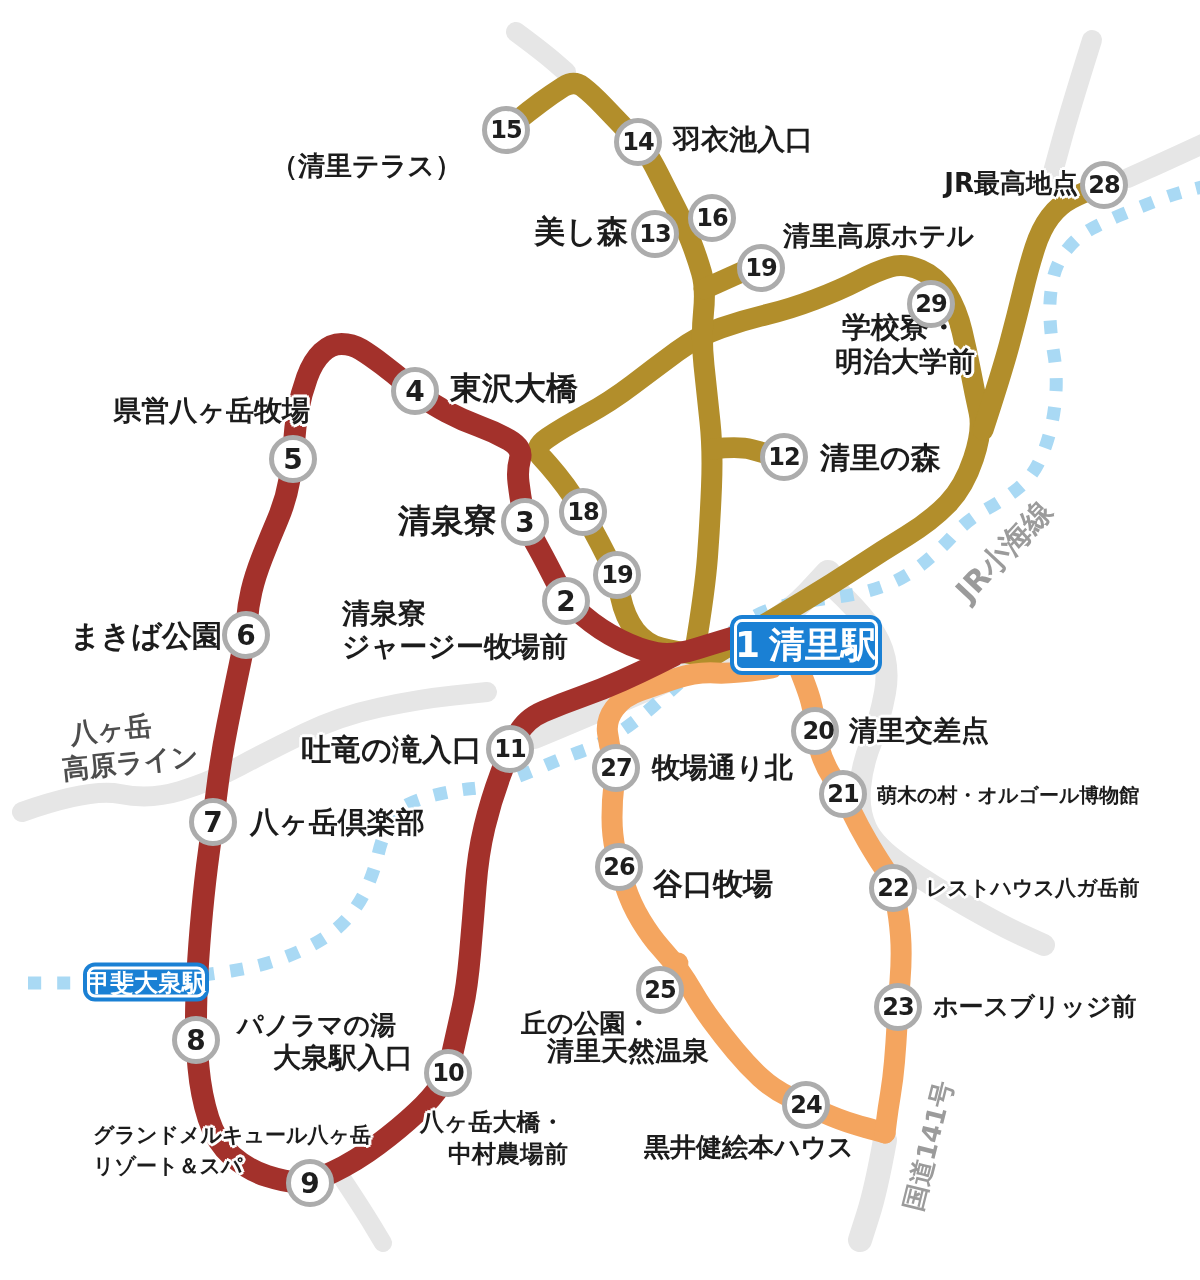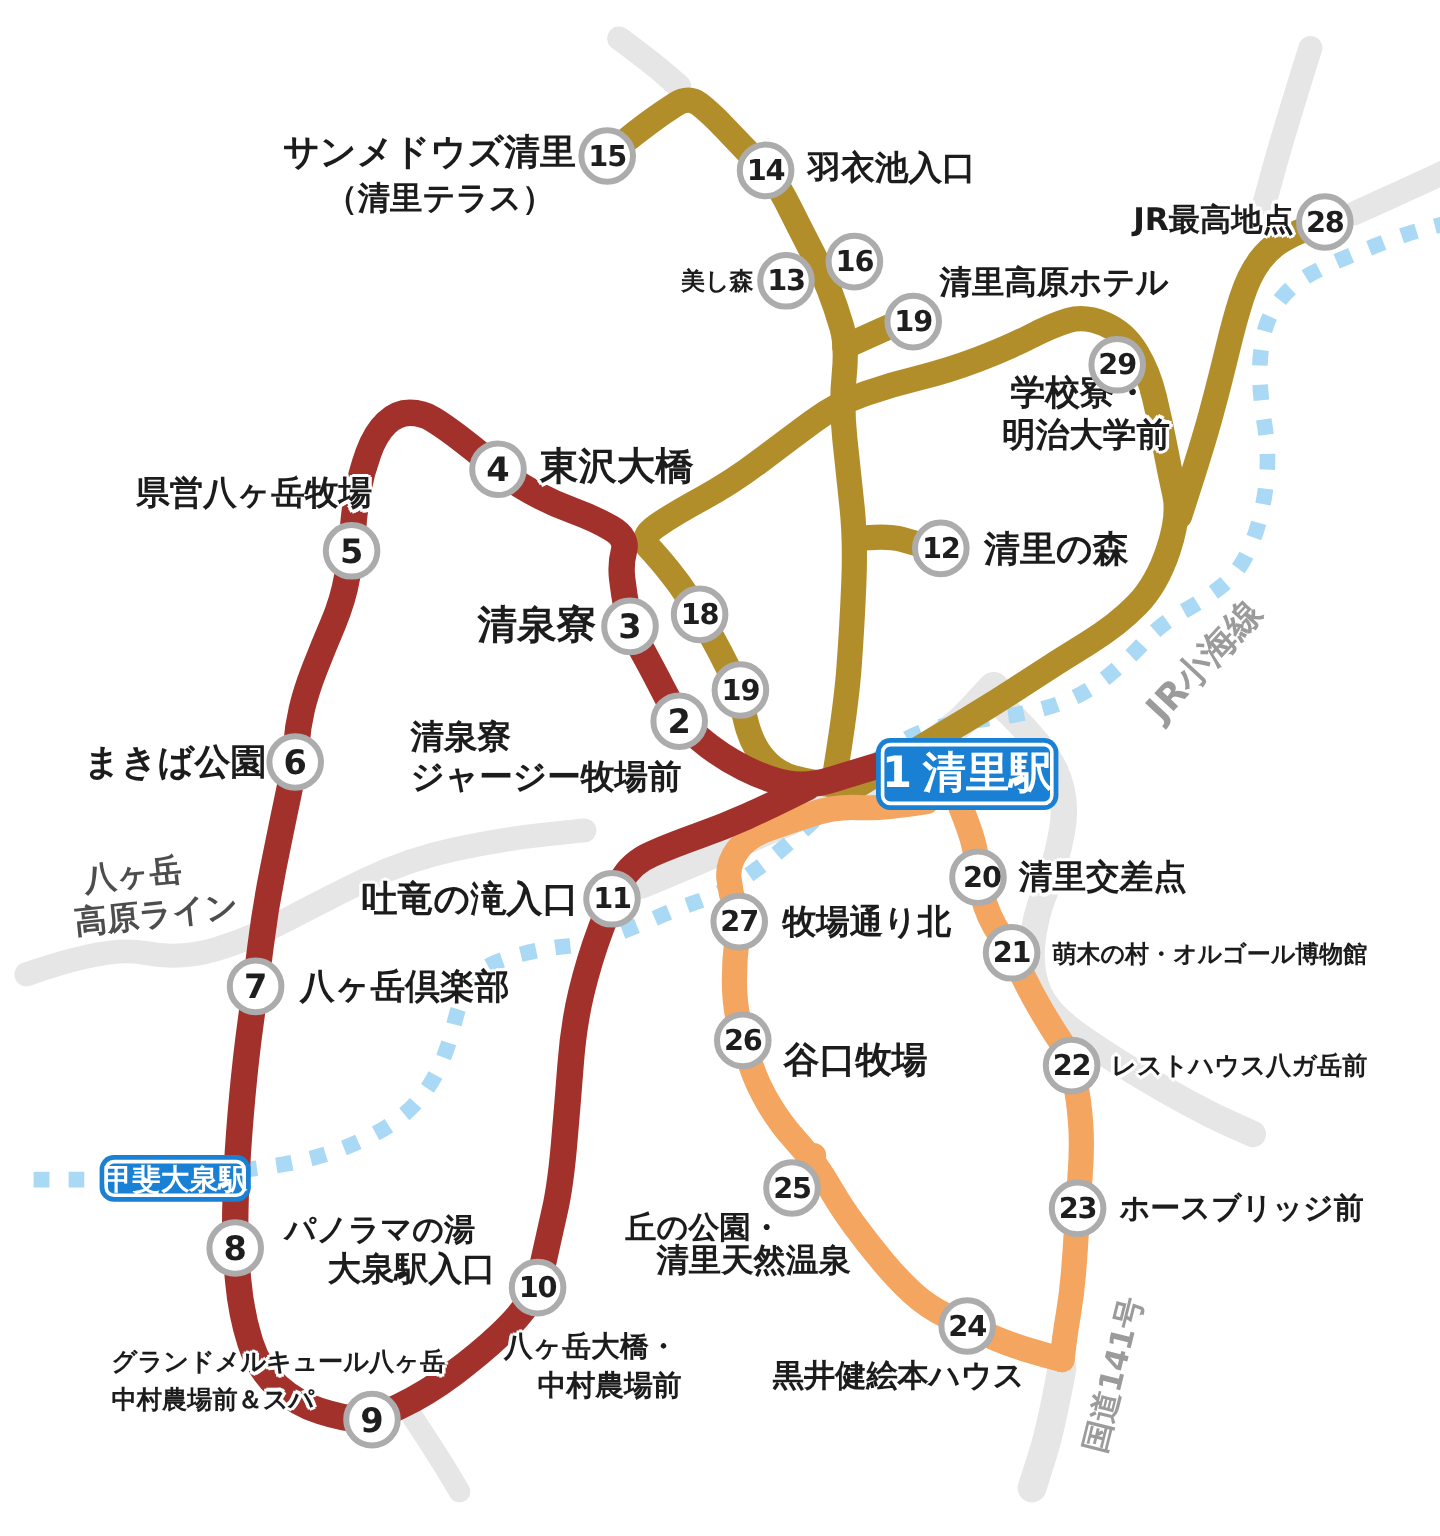--- a/index.html
+++ b/index.html
@@ -49,24 +49,23 @@
       <path d="M 695 650 Q 705 590 707.5 556.5 Q 710 523 711.5 486.5 Q 713 450 710 422 Q 707 394 704 365.5 Q 701 337 703.5 312.5 Q 706 288 701.5 272.5 Q 697 257 691 241.5 Q 685 226 676 208.5 Q 667 191 658.5 174 Q 650 157 644 149.5 Q 638 142 626 129.5 Q 614 117 603 105.5 Q 592 94 583 87 Q 574 80 563 87 Q 552 94 540.5 102.5 Q 529 111 517.5 120.5 L 506 130" fill="none" stroke="#b28e2b" stroke-width="21" stroke-linecap="round" stroke-linejoin="round"></path>
       <path d="M 983 430 Q 1002 372 1009.5 344 Q 1017 316 1023 291 Q 1029 266 1035 247.5 Q 1041 229 1050 217 Q 1059 205 1071.5 198.5 Q 1084 192 1094 189 L 1104 186" fill="none" stroke="#b28e2b" stroke-width="21" stroke-linecap="round" stroke-linejoin="round"></path>
       <path d="M 713 449 Q 739 446 751.5 449.5 L 764 453" fill="none" stroke="#b28e2b" stroke-width="21" stroke-linecap="round" stroke-linejoin="round"></path>
       <path d="M 704 289 Q 724 280 734 275.5 L 744 271" fill="none" stroke="#b28e2b" stroke-width="21" stroke-linecap="round" stroke-linejoin="round"></path>
       <path d="M 772 668 Q 735 674 715.5 673 Q 696 672 676 678.5 Q 656 685 639.5 691 Q 623 697 614.5 708.5 Q 606 720 607.5 732.5 Q 609 745 612.5 756.5 Q 616 768 614 784 Q 612 800 612 817.5 Q 612 835 615.5 851 Q 619 867 625 885.5 Q 631 904 641 920.5 Q 651 937 661 948 Q 671 959 678.5 969.5 Q 686 980 693.5 993 Q 701 1006 712 1021 Q 723 1036 735.5 1051 Q 748 1066 760.5 1077.5 Q 773 1089 789.5 1097 Q 806 1105 823 1112.5 Q 840 1120 853.5 1124 Q 867 1128 876 1130.5 L 885 1133" fill="none" stroke="#f4a55f" stroke-width="21" stroke-linecap="round" stroke-linejoin="round"></path>
       <path d="M 678 963 Q 668 977 664.5 983 L 661 989" fill="none" stroke="#f4a55f" stroke-width="21" stroke-linecap="round" stroke-linejoin="round"></path>
       <path d="M 796 661 Q 808 690 811 702 Q 814 714 814.5 722.5 Q 815 731 819 747 Q 823 763 833 778.5 Q 843 794 851 810.5 Q 859 827 867.5 841.5 Q 876 856 883 866.5 Q 890 877 891.5 882.5 Q 893 888 896 902 Q 899 916 900.5 935.5 Q 902 955 900 981 Q 898 1007 897 1025.5 Q 896 1044 894.5 1061.5 Q 893 1079 890.5 1094 Q 888 1109 886.5 1121 L 885 1133" fill="none" stroke="#f4a55f" stroke-width="21" stroke-linecap="round" stroke-linejoin="round"></path>
       <path d="M 765 628 Q 718 642 695.5 649 Q 673 656 656.5 653 Q 640 650 620 640 Q 600 630 583 615.5 Q 566 601 555.5 580.5 Q 545 560 539.5 550 Q 534 540 529.5 531.5 Q 525 523 522.5 509 Q 520 495 518.5 482.5 Q 517 470 520 459 Q 523 448 509 440 Q 495 432 478.5 426 Q 462 420 447 412 Q 432 404 423.5 397.5 Q 415 391 405 382.5 Q 395 374 382.5 364.5 Q 370 355 361 349.5 Q 352 344 341.5 344 Q 331 344 322 352.5 Q 313 361 307 377.5 Q 301 394 298 410.5 Q 295 427 294 443 Q 293 459 289.5 479.5 Q 286 500 277.5 520 Q 269 540 262 558 Q 255 576 251.5 591 Q 248 606 247 620.5 Q 246 635 240 663.5 Q 234 692 227.5 724.5 Q 221 757 217 789.5 Q 213 822 209 851 Q 205 880 202 912.5 Q 199 945 197.5 972.5 Q 196 1000 196 1020 Q 196 1040 198.5 1067.5 Q 201 1095 208.5 1118.5 Q 216 1142 232 1156 Q 248 1170 267 1176 Q 286 1182 298 1182.5 Q 310 1183 333 1172 Q 356 1161 378 1144.5 Q 400 1128 416.5 1112.5 Q 433 1097 440.5 1085 Q 448 1073 453 1050.5 Q 458 1028 462.5 1008 Q 467 988 470 954 Q 473 920 475.5 887 Q 478 854 484.5 827 Q 491 800 500.5 774.5 Q 510 749 518 734 Q 526 719 543.5 711.5 Q 561 704 582 696.5 Q 603 689 622 680.5 Q 641 672 657 664 L 673 656" fill="none" stroke="#a3312b" stroke-width="22" stroke-linecap="round" stroke-linejoin="round"></path>
     </svg>
   <div id="labels-layer">
-      <div class="map-label" style="font-size: 30px; left: 480px; top: 127px; transform: translate(-100%, -50%);">サンメドウズ清里</div>
       <div class="map-label" style="font-size: 27px; left: 462px; top: 166px; transform: translate(-100%, -50%);">（清里テラス）</div>
       <div class="map-label" style="font-size: 28px; left: 673px; top: 140px; transform: translate(0px, -50%);">羽衣池入口</div>
-      <div class="map-label" style="font-size: 20px; left: 628px; top: 234px; transform: translate(-100%, -50%);">美し森</div>
+      <div class="map-label" style="font-size: 31px; left: 628px; top: 234px; transform: translate(-100%, -50%); font-family: Liberation Mono, monospace;">美し森</div>
       <div class="map-label" style="font-size: 27px; left: 783px; top: 236px; transform: translate(0px, -50%);">清里高原ホテル</div>
       <div class="map-label" style="font-size: 26px; left: 1078px; top: 184px; transform: translate(-100%, -50%);">JR最高地点</div>
       <div class="map-label" style="font-size: 29px; left: 958px; top: 327px; transform: translate(-100%, -50%);">学校寮・</div>
       <div class="map-label" style="font-size: 28px; left: 835px; top: 362px; transform: translate(0px, -50%);">明治大学前</div>
       <div class="map-label" style="font-size: 30px; left: 820px; top: 458px; transform: translate(0px, -50%);">清里の森</div>
       <div class="map-label" style="font-size: 32px; left: 450px; top: 389px; transform: translate(0px, -50%);">東沢大橋</div>
       <div class="map-label" style="font-size: 28px; left: 310px; top: 411px; transform: translate(-100%, -50%);">県営八ヶ岳牧場</div>
       <div class="map-label" style="font-size: 33px; left: 497px; top: 521px; transform: translate(-100%, -50%);">清泉寮</div>
       <div class="map-label" style="font-size: 28px; left: 342px; top: 614px; transform: translate(0px, -50%);">清泉寮</div>
       <div class="map-label" style="font-size: 28px; left: 342px; top: 647px; transform: translate(0px, -50%);">ジャージー牧場前</div>
@@ -78,21 +77,21 @@
       <div class="map-label" style="font-size: 21px; left: 926px; top: 888px; transform: translate(0px, -50%);">レストハウス八ガ岳前</div>
       <div class="map-label" style="font-size: 25px; left: 933px; top: 1007px; transform: translate(0px, -50%);">ホースブリッジ前</div>
       <div class="map-label" style="font-size: 28px; left: 652px; top: 768px; transform: translate(0px, -50%);">牧場通り北</div>
       <div class="map-label" style="font-size: 30px; left: 653px; top: 868px; transform: translate(0px, -50%); margin-top: 16px;">谷口牧場</div>
       <div class="map-label" style="font-size: 26px; left: 521px; top: 1024px; transform: translate(0px, -50%);">丘の公園・</div>
       <div class="map-label" style="font-size: 27px; left: 547px; top: 1051px; transform: translate(0px, -50%);">清里天然温泉</div>
       <div class="map-label" style="font-size: 26px; left: 644px; top: 1148px; transform: translate(0px, -50%);">黒井健絵本ハウス</div>
       <div class="map-label" style="font-size: 26px; left: 237px; top: 1026px; transform: translate(0px, -50%);">パノラマの湯</div>
       <div class="map-label" style="font-size: 28px; left: 273px; top: 1060px; transform: translate(0px, -50%); font-family: Liberation Mono, monospace;">大泉駅入口</div>
       <div class="map-label" style="font-size: 21px; left: 93px; top: 1135px; transform: translate(0px, -50%);">グランドメルキュール八ヶ岳</div>
-      <div class="map-label" style="font-size: 21px; left: 93px; top: 1166px; transform: translate(0px, -50%);">中村農場前＆スパ</div>
+      <div class="map-label" style="font-size: 21px; left: 93px; top: 1166px; transform: translate(0px, -50%);">リゾート＆スパ</div>
       <div class="map-label" style="font-size: 24px; left: 420px; top: 1123px; transform: translate(0px, -50%);">八ヶ岳大橋・</div>
       <div class="map-label" style="font-size: 24px; left: 448px; top: 1155px; transform: translate(0px, -50%);">中村農場前</div>
       <div class="map-label" style="font-size: 27px; color: rgb(77, 77, 77); left: 70px; top: 730px; transform: translate(0px, -50%) rotate(-6deg);">八ヶ岳</div>
       <div class="map-label" style="font-size: 27px; color: rgb(77, 77, 77); left: 62px; top: 763px; transform: translate(0px, -50%) rotate(-6deg);">高原ライン</div>
       <div class="map-label" style="font-size: 30px; color: rgb(155, 155, 155); left: 1004px; top: 551px; transform: translate(-50%, -50%) rotate(-47deg);">JR小海線</div>
       <div class="map-label" style="font-size: 26px; color: rgb(155, 155, 155); left: 929px; top: 1146px; transform: translate(-50%, -50%) rotate(-76deg);">国道141号</div>
     </div>
   <div id="stops-layer">
       <div class="stop" style="left: 566px; top: 601px;">
         <span>2</span>

